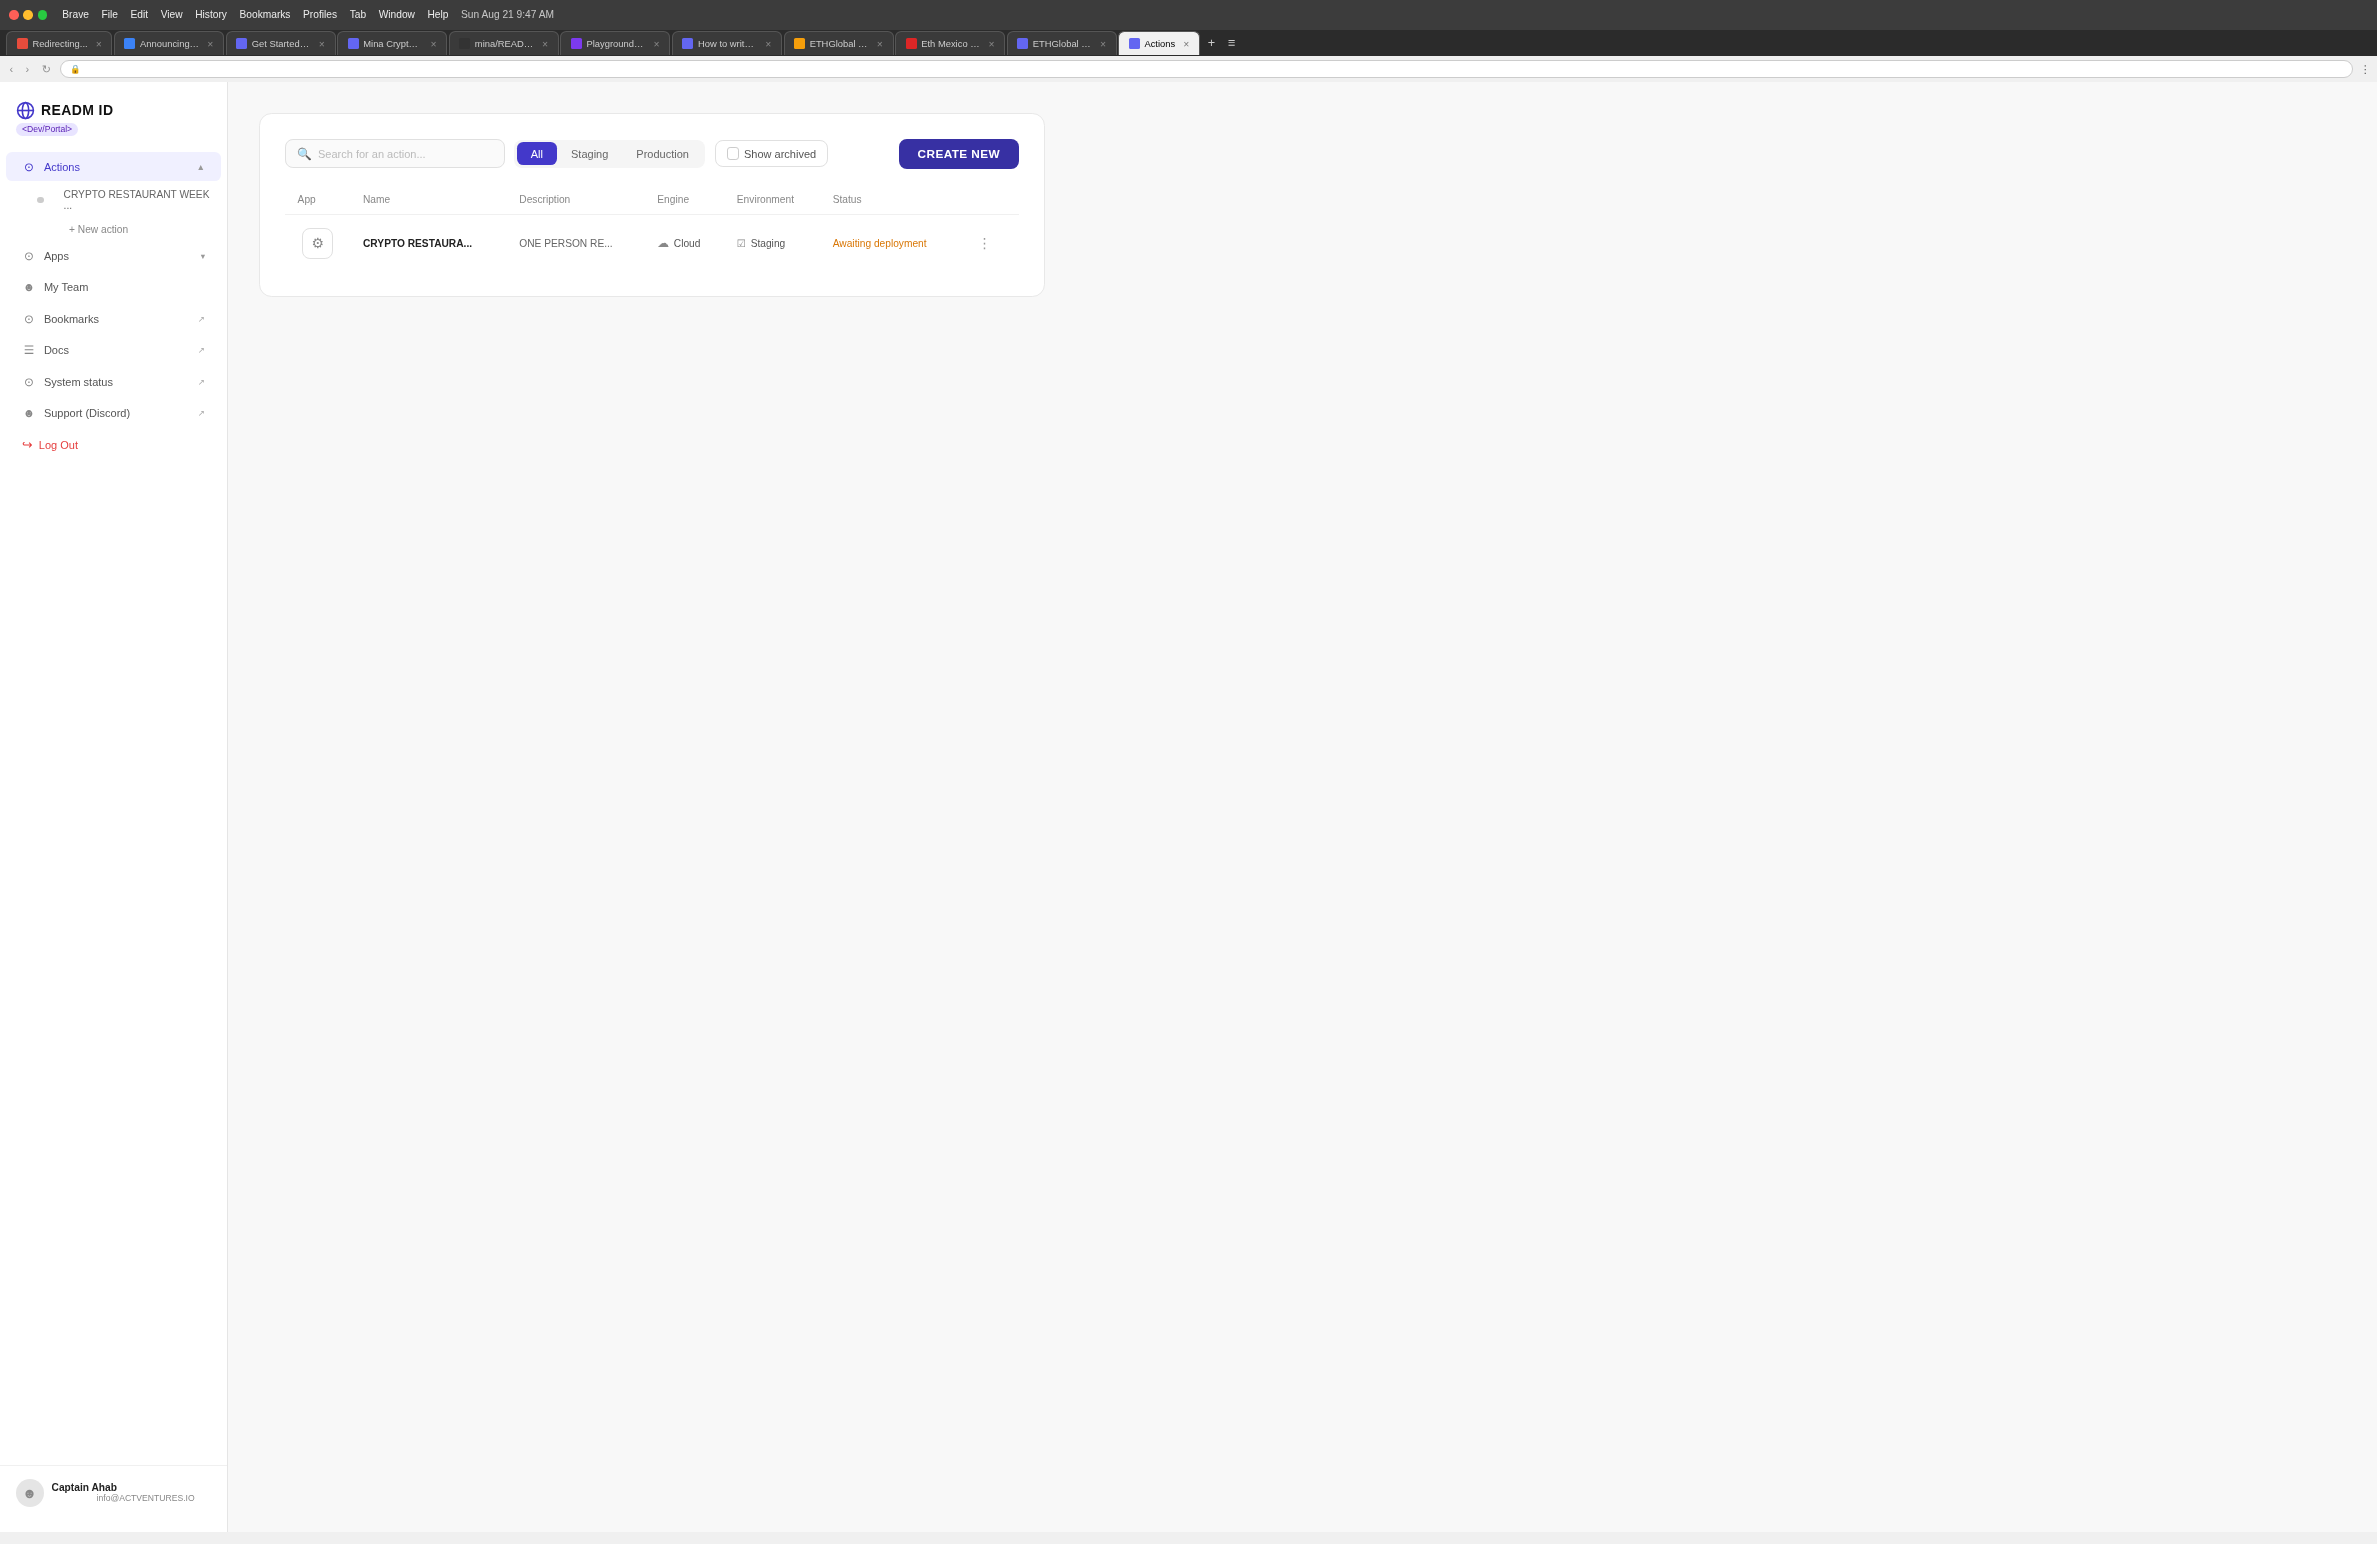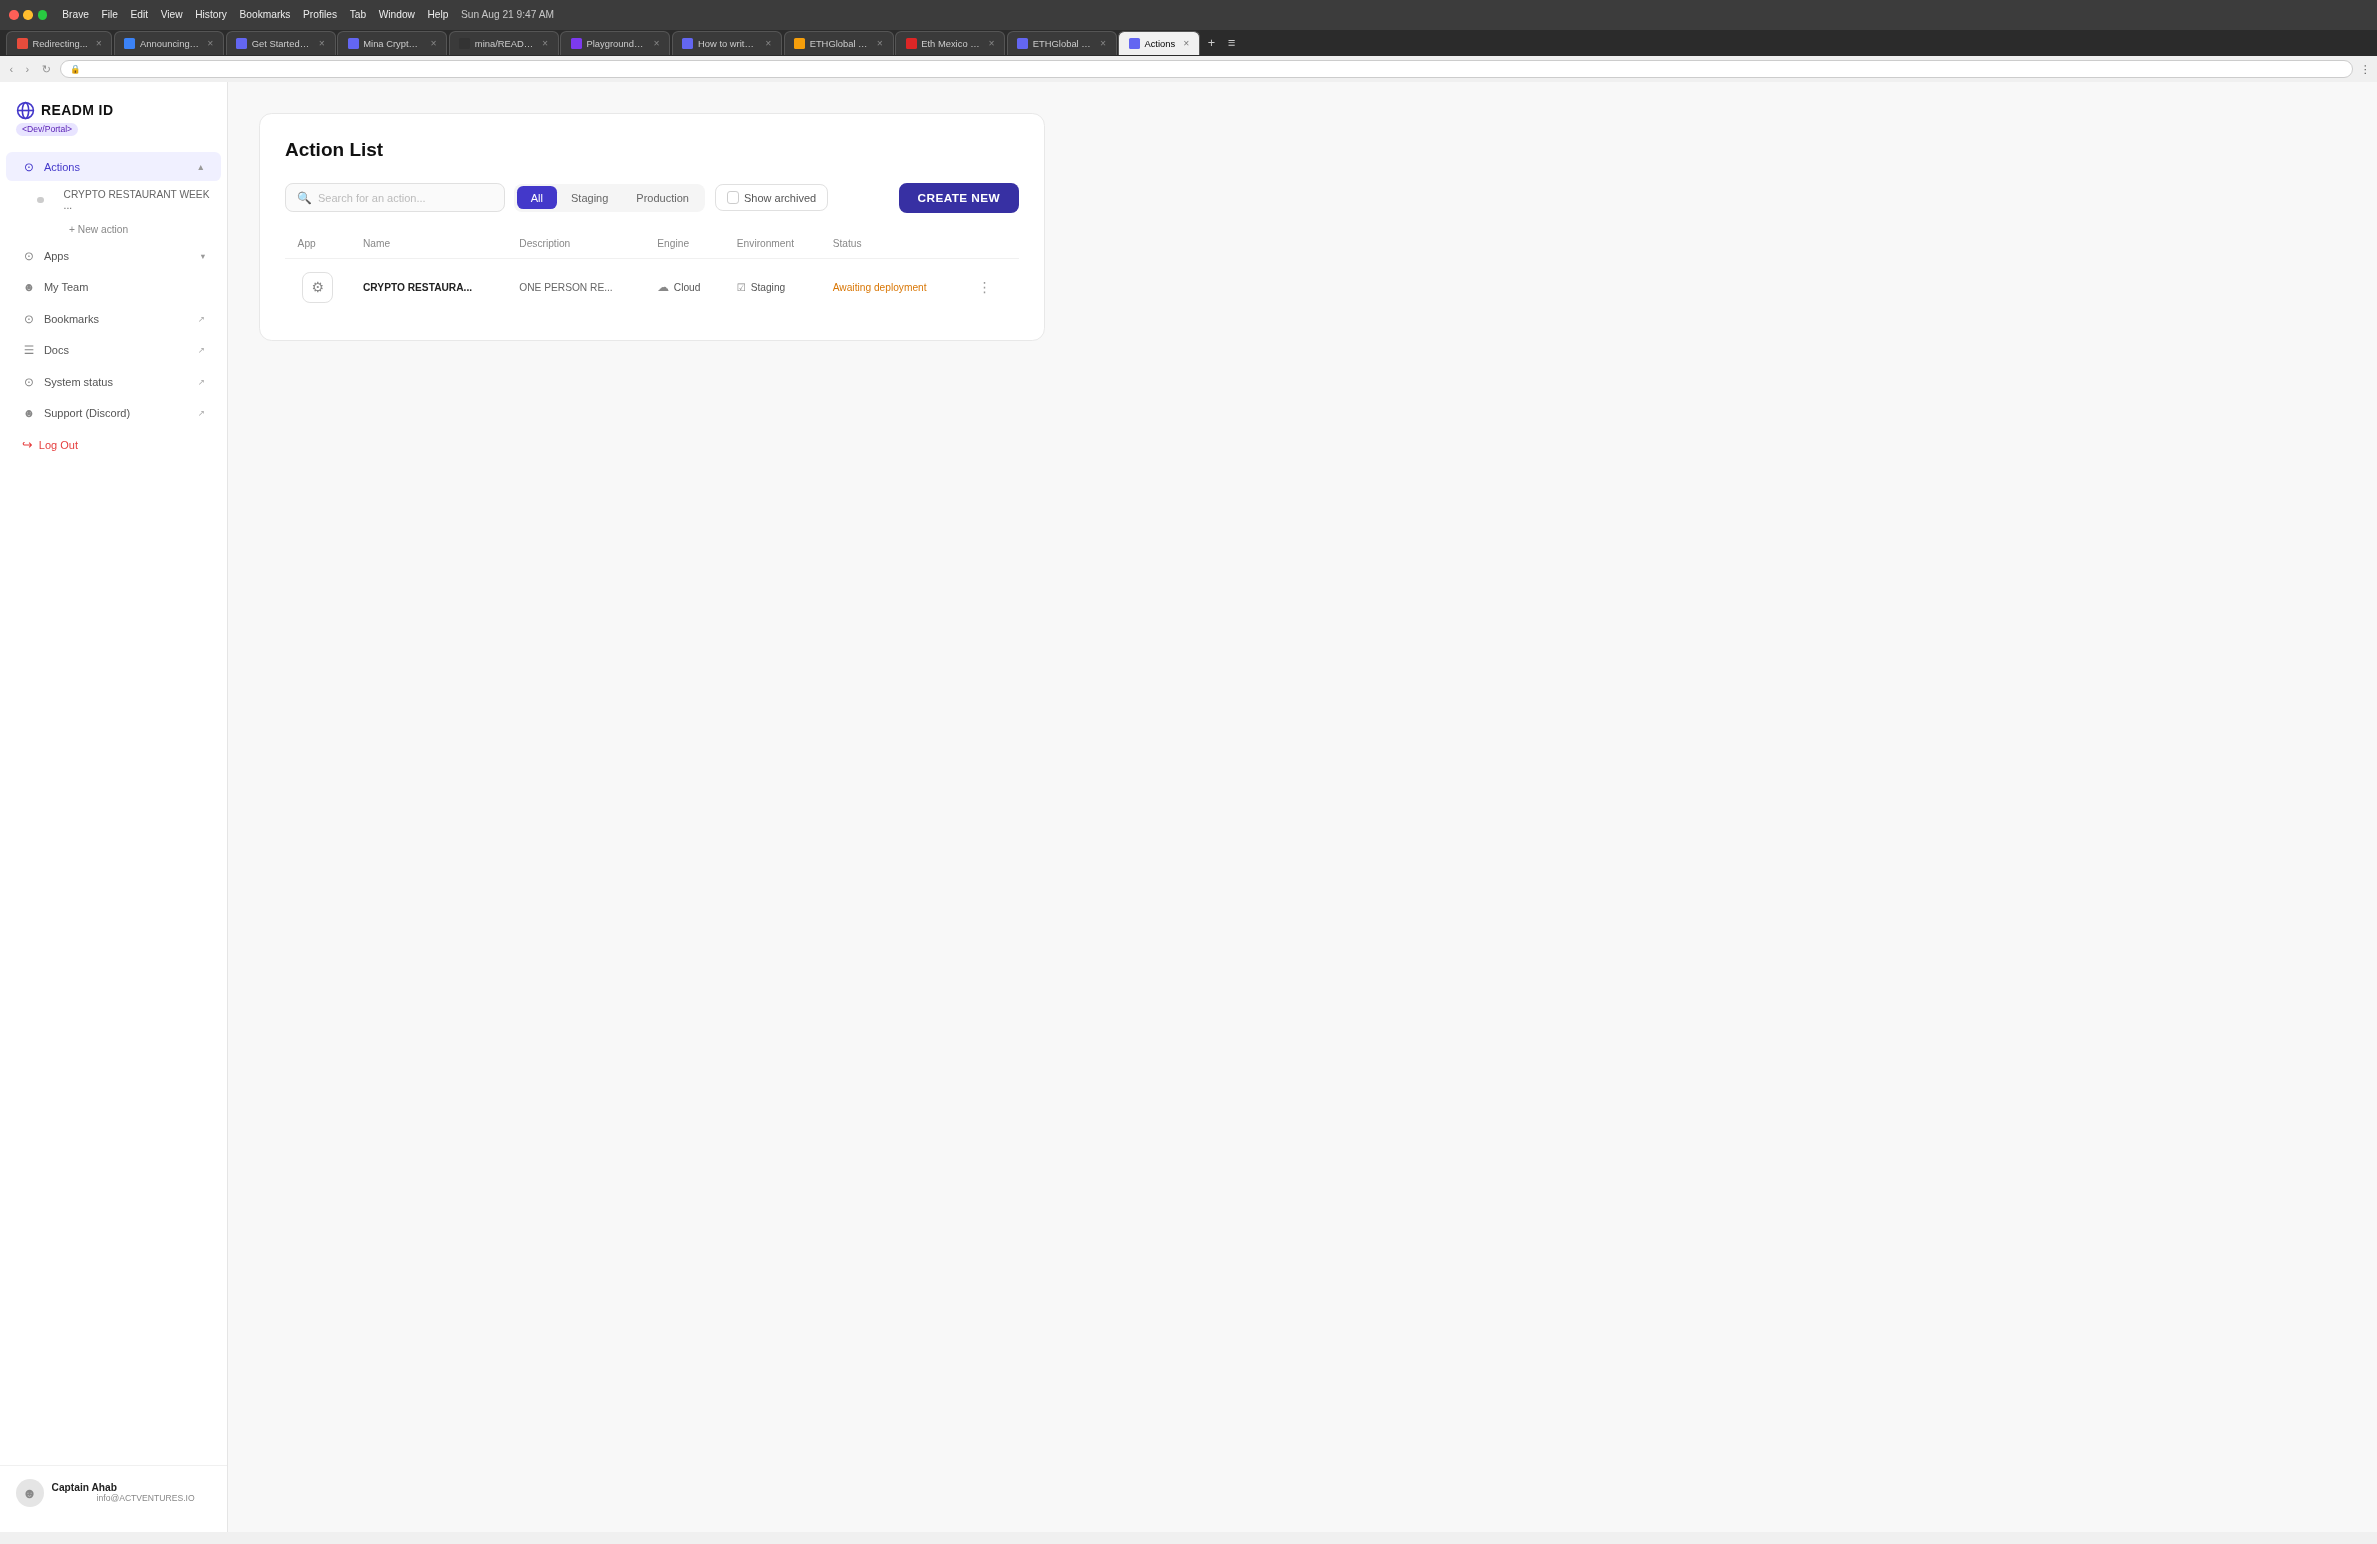--- a/index.html
+++ b/index.html
@@ -11,21 +11,21 @@
     .traffic-lights { display: flex; gap: 4.7px; }
     .traffic-light { width: 9.4px; height: 9.4px; border-radius: 50%; cursor: pointer; }
     .tl-red { background: #ff5f57; }
     .tl-yellow { background: #ffbd2e; }
     .tl-green { background: #28ca41; }
     .menu-bar { display: flex; gap: 12.6px; padding: 3.1px 9.4px; background: #3c3c3c; font-size: 10.2px; color: #fff; }
     .menu-bar span { cursor: pointer; opacity: 0.9; }
 
     
     .tabs-bar { display: flex; align-items: center; background: #2b2b2b; padding: 0 6.3px; overflow: hidden; }
-    .tab { display: flex; align-items: center; gap: 4.7px; padding: 6.3px 9.4px; background: #3a3a3a; border-radius: 6.3px 6.3px 0 0; font-size: 9.4px; color: #ccc; cursor: pointer; white-space: nowrap; max-width: 110px; overflow: hidden; border: 0.8px solid #555; border-bottom: none; margin-right: 1.6px; }
+    .tab { display: flex; align-items: flex-end; gap: 4.7px; padding: 6.3px 9.4px; background: #3a3a3a; border-radius: 6.3px 6.3px 0 0; font-size: 9.4px; color: #ccc; cursor: pointer; white-space: nowrap; max-width: 110px; overflow: hidden; border: 0.8px solid #555; border-bottom: none; margin-right: 1.6px; }
     .tab.active { background: #f0f0f0; color: #000; }
     .tab-icon { width: 11px; height: 11px; border-radius: 1.6px; flex-shrink: 0; }
     .tab-close { margin-left: 3.1px; opacity: 0.5; font-size: 7.9px; flex-shrink: 0; }
     .tab-add { padding: 6.3px; color: #ccc; cursor: pointer; font-size: 12.6px; }
     .tab-overflow { padding: 6.3px; color: #ccc; cursor: pointer; }
 
     
     .address-bar { display: flex; align-items: center; background: #f0f0f0; padding: 3.1px 6.3px; gap: 6.3px; }
     .nav-btn { background: none; border: none; cursor: pointer; color: #666; font-size: 11px; padding: 3.1px; opacity: 0.7; }
     .nav-btn:disabled { opacity: 0.3; }
@@ -306,21 +306,20 @@
         <div class="user-info">
           <div class="user-name">Captain Ahab</div>
           <div class="user-email">info@ACTVENTURES.IO</div>
         </div>
       </div>
     </div>
   </div>
 
   <div class="main-content">
     <div class="content-card">
-      <div class="page-title">Action List</div>
 
       <div class="search-filter-row">
         <div class="search-box">
           <span class="search-icon-wrap">🔍</span>
           <input class="search-input" type="text" placeholder="Search for an action..." style="">
         </div>
 
         <div class="filter-group">
           <button class="filter-btn active">All</button>
           <button class="filter-btn">Staging</button>

